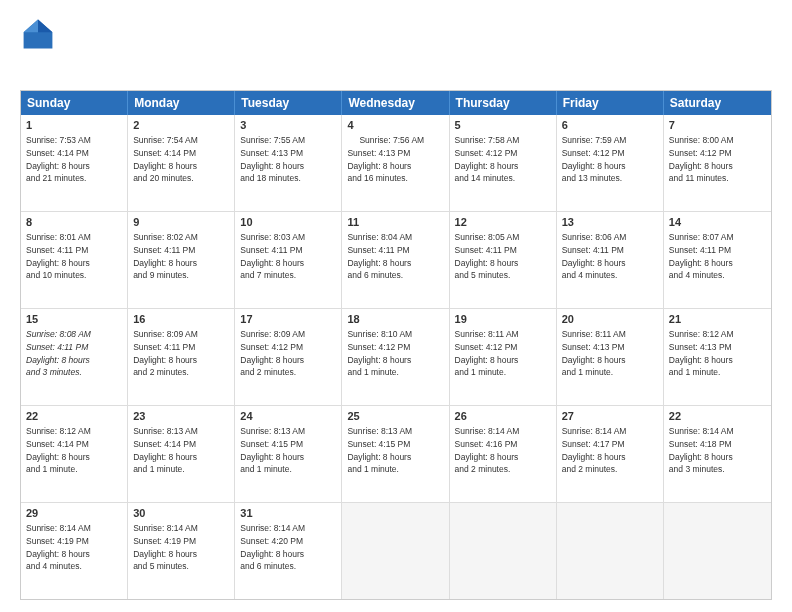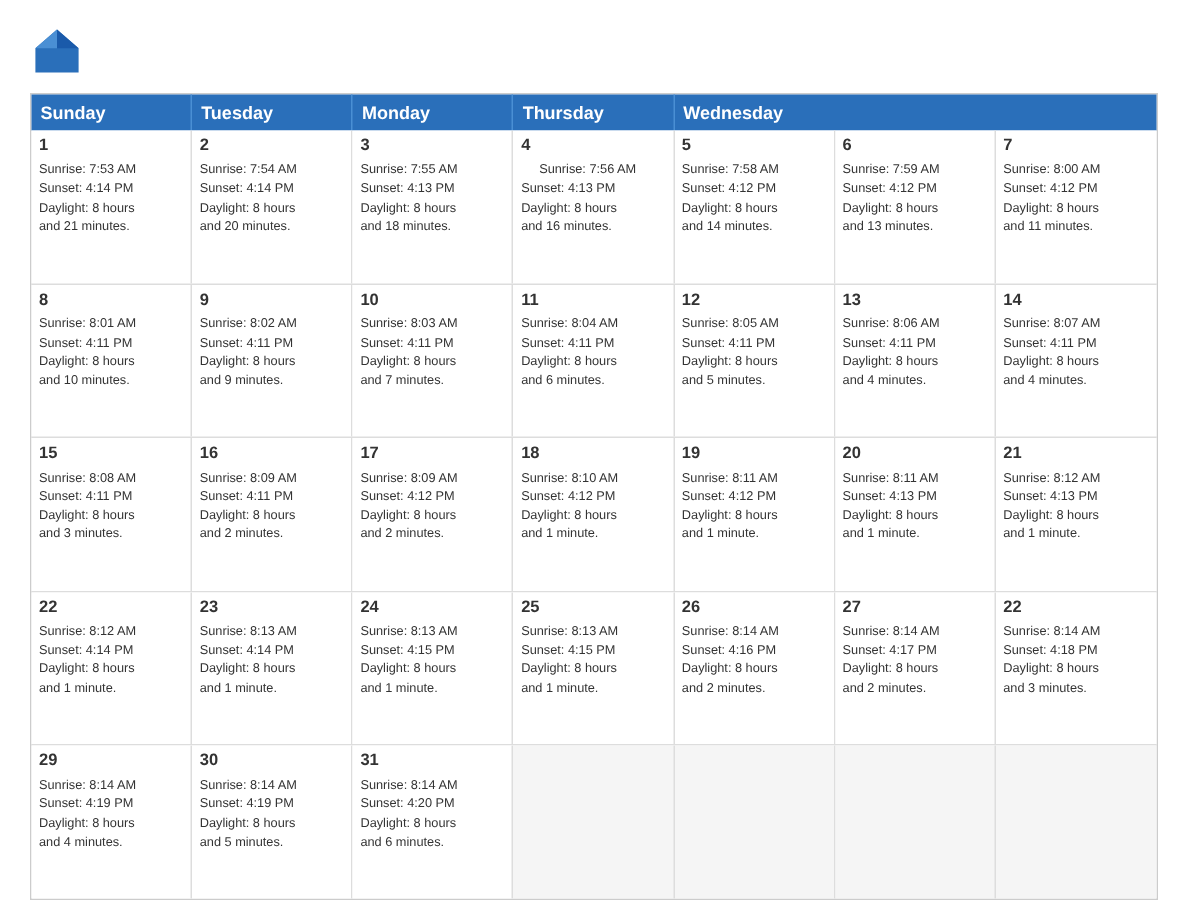--- a/index.html
+++ b/index.html
@@ -9,20 +9,21 @@
       width: 792px;
       height: 612px;
       overflow: hidden;
     }
     .page {
       width: 792px;
       height: 612px;
       padding: 16px 20px 12px 20px;
       display: flex;
       flex-direction: column;
+      gap: 28px;
     }
     .header {
       display: flex;
       justify-content: space-between;
       align-items: flex-start;
       margin-bottom: 10px;
     }
     .logo {
       display: flex;
       align-items: center;
@@ -132,24 +133,26 @@
     </div>
     <div class="title-block">
       <div class="month-title"></div>
       <div class="location"></div>
     </div>
   </div>
 
   <div class="calendar">
     <div class="cal-header-row">
     <div class="cal-header-cell">Sunday</div>
+        <div class="cal-header-cell">Monday</div>
         <div class="cal-header-cell">Tuesday</div>
-        <div class="cal-header-cell">Monday</div>
+        <div class="cal-header-cell">Wednesday</div>
         <div class="cal-header-cell">Thursday</div>
-        <div class="cal-header-cell">Wednesday</div>
+        <div class="cal-header-cell">Friday</div>
+        <div class="cal-header-cell">Saturday</div>
       </div>
     <div class="cal-body">
     <div class="cal-row">
           <div class="cal-cell"><span class="day-num">1</span><span class="cell-text" style="white-space: pre-line;">Sunrise: 7:53 AM
 Sunset: 4:14 PM
 Daylight: 8 hours
 and 21 minutes.</span></div>
           <div class="cal-cell"><span class="day-num">2</span><span class="cell-text" style="white-space: pre-line; margin-top: 20px;">Sunrise: 7:54 AM
 Sunset: 4:14 PM
 Daylight: 8 hours
@@ -199,21 +202,21 @@
           <div class="cal-cell"><span class="day-num">13</span><span class="cell-text" style="white-space: pre-line;">Sunrise: 8:06 AM
 Sunset: 4:11 PM
 Daylight: 8 hours
 and 4 minutes.</span></div>
           <div class="cal-cell"><span class="day-num">14</span><span class="cell-text" style="white-space: pre-line; text-align: right;">Sunrise: 8:07 AM
 Sunset: 4:11 PM
 Daylight: 8 hours
 and 4 minutes.</span></div>
         </div>
         <div class="cal-row">
-          <div class="cal-cell"><span class="day-num">15</span><span class="cell-text" style="white-space: pre-line;">Sunrise: 8:08 AM
+          <div class="cal-cell"><span class="day-num">15</span><span class="cell-text" style="white-space: pre-line; font-style: italic;">Sunrise: 8:08 AM
 Sunset: 4:11 PM
 Daylight: 8 hours
 and 3 minutes.</span></div>
           <div class="cal-cell"><span class="day-num">16</span><span class="cell-text" style="white-space: pre-line;">Sunrise: 8:09 AM
 Sunset: 4:11 PM
 Daylight: 8 hours
 and 2 minutes.</span></div>
           <div class="cal-cell"><span class="day-num">17</span><span class="cell-text" style="white-space: pre-line;">Sunrise: 8:09 AM
 Sunset: 4:12 PM
 Daylight: 8 hours

